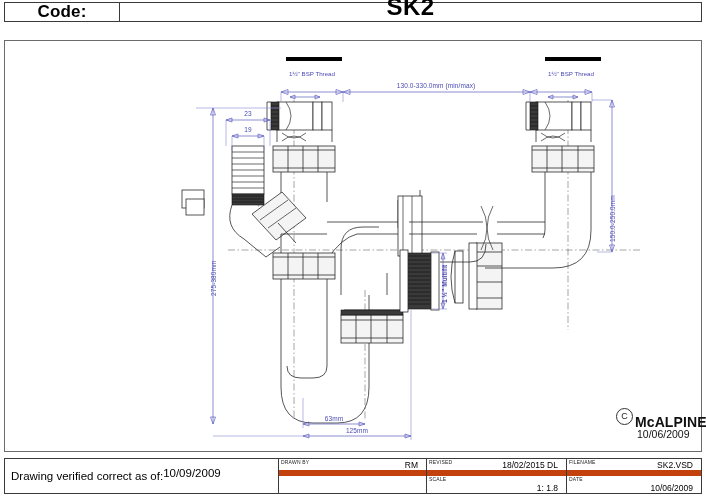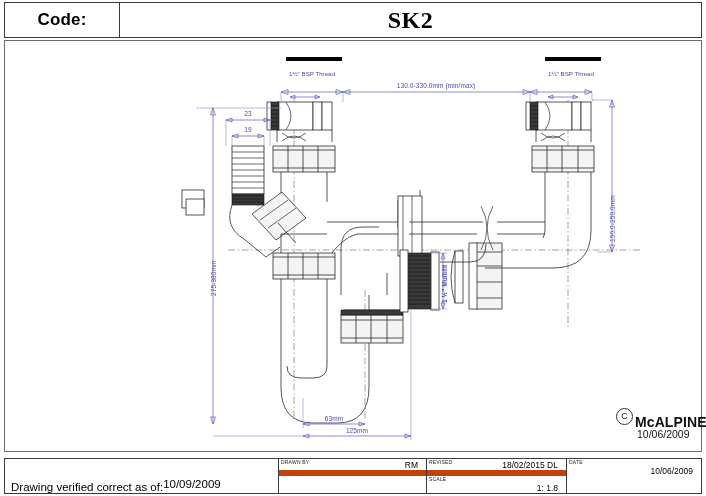--- a/index.html
+++ b/index.html
@@ -4,34 +4,34 @@
 <title>SK2 Technical Drawing</title>
 <style>
   html,body{margin:0;padding:0;background:#fff;}
   body{
     font-family:"Liberation Sans", sans-serif;
     width:706px;height:496px;overflow:hidden;
   }
   #sheet{position:relative;width:706px;height:496px;background:#fff;}
 
   
-  .hdr{position:absolute;left:4px;top:2px;width:698px;height:36px;border:1px solid #3a3a3a;box-sizing:border-box;}
+  .hdr{position:absolute;left:4px;top:2px;width:698px;height:20px;border:1px solid #3a3a3a;box-sizing:border-box;}
   .hdr-code{position:absolute;left:0;top:0;width:115px;height:100%;border-right:1px solid #3a3a3a;box-sizing:border-box;
             display:flex;align-items:center;justify-content:center;}
   .hdr-code span{font-size:17px;font-weight:bold;color:#000;letter-spacing:.2px;}
-  .hdr-title{position:absolute;left:115px;top:0;right:0;height:100%;display:flex;align-items:center;justify-content:center;font-family:Liberation Serif, serif;}
+  .hdr-title{position:absolute;left:115px;top:0;right:0;height:100%;display:flex;align-items:flex-end;justify-content:center;}
   .hdr-title span{font-size:24px;font-weight:bold;color:#000;letter-spacing:.5px;}
 
   
   .frame{position:absolute;left:4px;top:40px;width:698px;height:412px;border:1px solid #6b6b6b;box-sizing:border-box;}
 
   
   .footer{position:absolute;left:4px;top:458px;width:698px;height:36px;border:1px solid #3a3a3a;box-sizing:border-box;}
   .fcell{position:absolute;box-sizing:border-box;border-right:1px solid #3a3a3a;height:100%;}
-  .f-verified{left:0;width:274px;display:flex;align-items:flex-end;}
+  .f-verified{left:0;width:274px;display:flex;align-items:center;}
   .f-verified .vlabel{font-size:11.5px;color:#000;padding-left:6px;}
   .f-verified .vdate{font-size:11.5px;color:#000;position:relative;top:-3px;}
   .fcol{position:absolute;top:0;height:100%;box-sizing:border-box;border-right:1px solid #3a3a3a;}
   .fsub{position:relative;height:50%;box-sizing:border-box;}
   .fsub.topb{border-bottom:6px solid #c2410c;text-align:center;}
   .fkey{position:absolute;left:2px;top:0px;font-size:5px;color:#222;letter-spacing:.2px;}
   .fval{position:absolute;right:8px;bottom:0px;font-size:8.5px;color:#000;}
 
   
   .copy{position:absolute;left:612px;top:408px;width:90px;}
@@ -344,20 +344,24 @@
         <span class="fkey">REVISED</span>
         <span class="fval">18/02/2015 DL</span>
       </div>
       <div class="fsub">
         <span class="fkey">SCALE</span>
         <span class="fval">1: 1.8</span>
       </div>
     </div>
 
     <div class="fcol" style="left:562px;width:134px;border-right:none;">
+      <div class="fsub topb">
+        <span class="fkey">FILENAME</span>
+        <span class="fval">SK2.VSD</span>
+      </div>
       <div class="fsub">
         <span class="fkey">DATE</span>
         <span class="fval">10/06/2009</span>
       </div>
     </div>
   </div>
 
 </div>
 
 </body></html>

